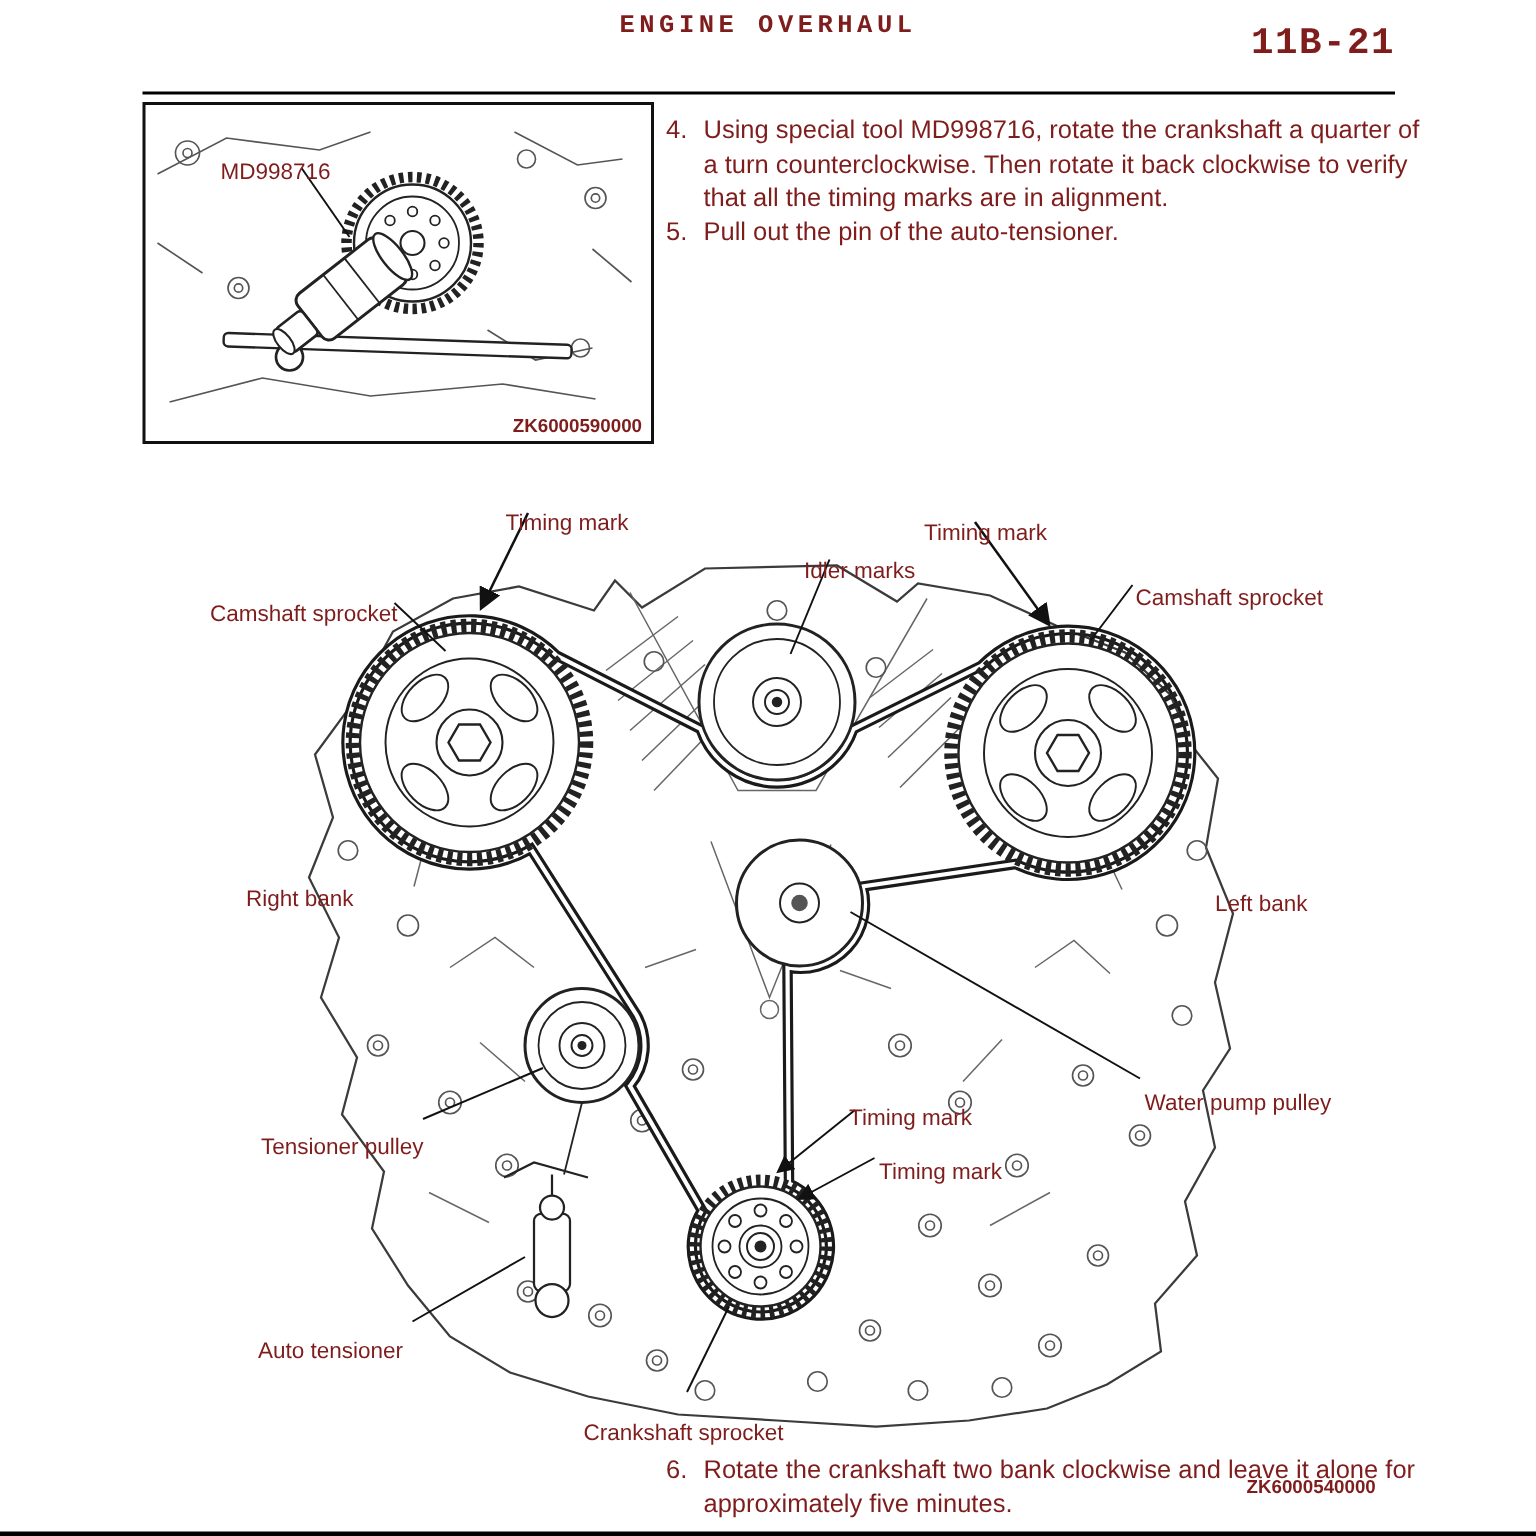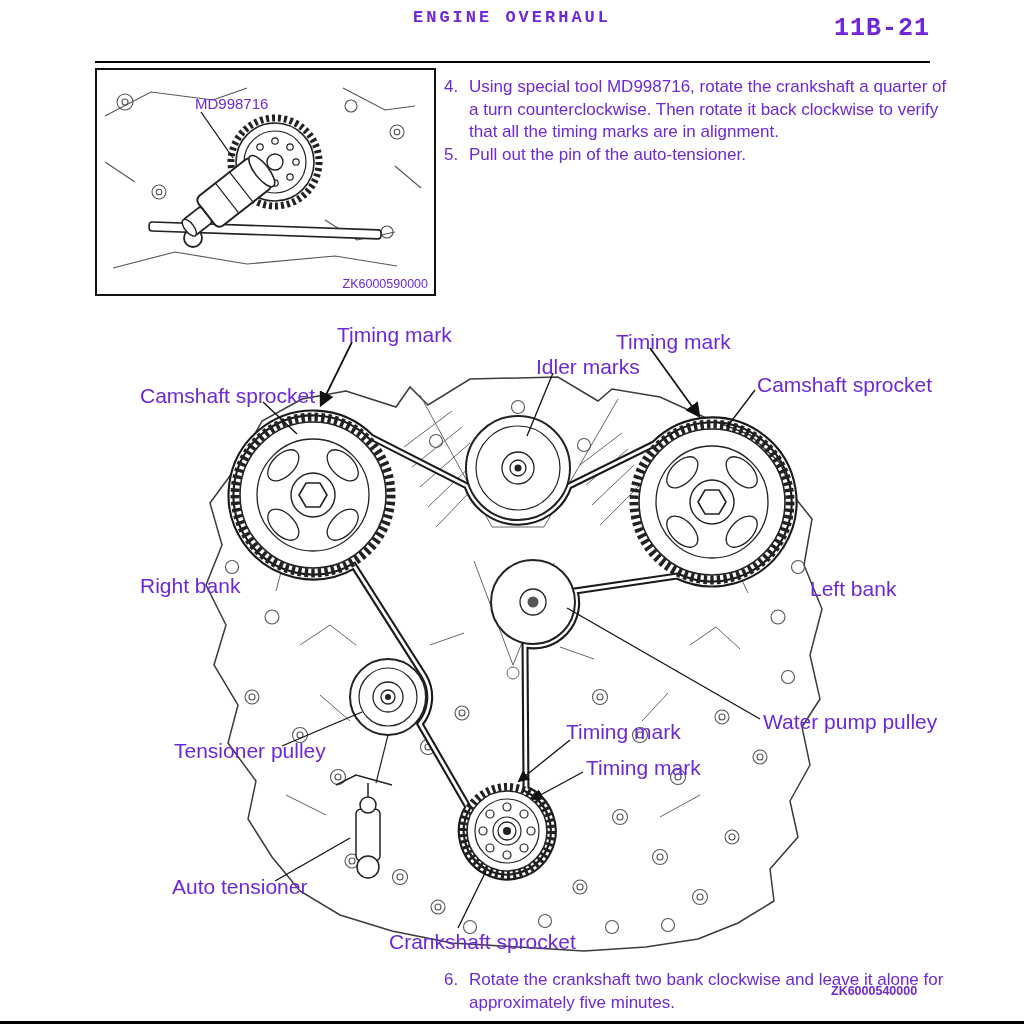--- a/index.html
+++ b/index.html
@@ -1,34 +1,34 @@
 <!DOCTYPE html>
 <html><head>
 <meta charset="utf-8">
 <style>
   html,body{margin:0;padding:0;background:#e8e8e8;}
   .page{position:relative;width:1024px;height:1024px;background:#ffffff;overflow:hidden;
-        font-family:"Liberation Sans",sans-serif;color:#6d28d9;}
+        font-family:"Liberation Sans",sans-serif;color:#7f1d1d;}
   .hdr{position:absolute;top:8px;left:0;right:0;text-align:center;
        font-family:"Liberation Mono",monospace;font-weight:700;font-size:17px;letter-spacing:3px;}
   .hdr div{margin-bottom:7px;}
   .pagenum{position:absolute;top:14px;right:94px;font-family:"Liberation Mono",monospace;
            font-weight:700;font-size:25px;letter-spacing:1px;margin-left:28px;}
   .rule-top{position:absolute;left:95px;right:94px;top:61px;border-top:2.5px solid #000;}
   .rule-bottom{position:absolute;left:0;right:0;bottom:0;height:3px;background:#000;}
   .inset{position:absolute;left:95px;top:68px;width:337px;height:224px;border:2px solid #111;background:#fff;}
-  .inset-label{position:absolute;left:50px;top:25px;font-size:15px;margin-left:48px;}
-  .inset-code{position:absolute;right:6px;bottom:3px;font-size:12.5px;font-weight:normal;}
+  .inset-label{position:absolute;left:50px;top:36px;font-size:15px;}
+  .inset-code{position:absolute;right:6px;bottom:3px;font-size:12.5px;font-weight:bold;}
   .steps{position:absolute;left:444px;top:76px;width:504px;}
   .step{display:flex;font-size:17px;line-height:1.33;}
   .step-num{width:25px;flex:none;}
   .step-text{flex:1;}
   .step6wrap{position:absolute;left:444px;top:969px;width:505px;}
   .diagram-svg{position:absolute;left:0;top:315px;}
-  .lbl{position:absolute;font-size:21px;white-space:nowrap;}
+  .lbl{position:absolute;font-size:15px;white-space:nowrap;margin-top:17px;}
   .figcode{position:absolute;font-size:12.5px;font-weight:bold;}
 </style>
 </head>
 <body>
 
 <div class="page">
 
   <div class="hdr">
     <div>ENGINE OVERHAUL</div>
   </div>
@@ -289,21 +289,21 @@
       <line x1="275" y1="566" x2="350" y2="523"></line>
       <line x1="458" y1="613" x2="486" y2="556"></line>
     </g>
   </svg>
 
   <div class="lbl" style="left:337px;top:323px">Timing mark</div>
   <div class="lbl" style="left:536px;top:355px">Idler marks</div>
   <div class="lbl" style="left:616px;top:330px">Timing mark</div>
   <div class="lbl" style="left:140px;top:384px">Camshaft sprocket</div>
   <div class="lbl" style="left:757px;top:373px">Camshaft sprocket</div>
-  <div class="lbl" style="left:140px;top:574px">Right bank</div>
+  <div class="lbl" style="left:164px;top:574px">Right bank</div>
   <div class="lbl" style="left:810px;top:577px">Left bank</div>
   <div class="lbl" style="left:763px;top:710px">Water pump pulley</div>
   <div class="lbl" style="left:174px;top:739px">Tensioner pulley</div>
   <div class="lbl" style="left:566px;top:720px">Timing mark</div>
   <div class="lbl" style="left:586px;top:756px">Timing mark</div>
   <div class="lbl" style="left:172px;top:875px">Auto tensioner</div>
   <div class="lbl" style="left:389px;top:930px">Crankshaft sprocket</div>
   <div class="figcode" style="left:831px;top:984px">ZK6000540000</div>
 
   <div class="step6wrap">

